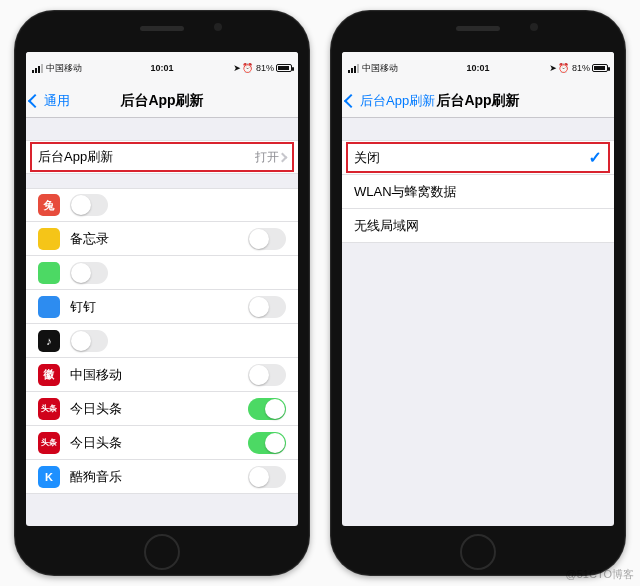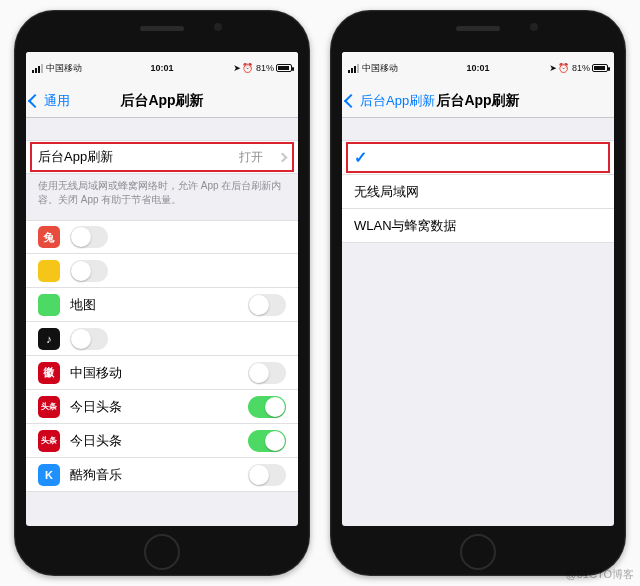--- a/index.html
+++ b/index.html
@@ -101,21 +101,21 @@
     border-bottom: 0.5px solid #e0e0e3;
     position: relative;
   }
   .cell .icon {
     width:22px; height:22px; border-radius:5px;
     margin-right:10px; flex-shrink:0;
     display:flex; align-items:center; justify-content:center;
     font-size:11px; color:#fff; font-weight:600;
   }
   .cell .label { flex:1; }
-  .cell .value { color:#8e8e93; font-size:12px; margin-right:16px; }
+  .cell .value { color:#8e8e93; font-size:12px; margin-right:0; }
   .disclosure { width:7px; height:7px; border-top:2px solid #c7c7cc; border-right:2px solid #c7c7cc; transform:rotate(45deg); }
   .toggle {
     width:38px; height:22px; border-radius:11px;
     background:#e9e9ea; position:relative; flex-shrink:0;
   }
   .toggle .knob {
     position:absolute; top:1px; left:1px;
     width:20px; height:20px; border-radius:50%;
     background:#fff; box-shadow:0 1px 2px rgba(0,0,0,0.25);
     transition: left .1s;
@@ -174,42 +174,48 @@
     </div>
     <div class="content">
       <div class="group-space"></div>
 
       <div class="cell" style="border-top:0.5px solid #e0e0e3;">
         <span class="label">后台App刷新</span>
         <span class="value">打开</span>
         <span class="disclosure"></span>
         <div class="redbox" style="left:4px; right:4px; top:1px; bottom:1px;"></div>
       </div>
-      <div class="footnote">使用无线局域网或蜂窝网络时，允许 App 在后台刷新内容。关闭 App 有助于节省电量。</div>
 
       <div style="height:14px"></div>
 
       <div id="app-list" style="position:relative;">
 
         <div class="redbox" id="toutiao-box" style="left: 4px; right: 4px; top: 204px; height: 68px;"></div>
       <div class="cell" style="border-top: 0.5px solid rgb(224, 224, 227);">
             <div class="icon" style="background:#e74c3c; font-size:11px;">兔</div>
             <div class="toggle ">
               <div class="knob"></div>
             </div>
           </div>
           <div class="cell">
             <div class="icon" style="background:#f5c518; font-size:11px;"></div>
+            <span class="label">备忘录</span>
             <div class="toggle ">
               <div class="knob"></div>
             </div>
           </div>
           <div class="cell">
             <div class="icon" style="background:#4cd964; font-size:11px;"></div>
-            <span class="label">地图</span>
+            <div class="toggle ">
+              <div class="knob"></div>
+            </div>
+          </div>
+          <div class="cell">
+            <div class="icon" style="background:#2d8cf0; font-size:11px;"></div>
+            <span class="label">钉钉</span>
             <div class="toggle ">
               <div class="knob"></div>
             </div>
           </div>
           <div class="cell">
             <div class="icon" style="background:#111111; font-size:11px;">♪</div>
             <div class="toggle ">
               <div class="knob"></div>
             </div>
           </div>
@@ -276,28 +282,29 @@
         <span class="chev"></span>
         <span>后台App刷新</span>
       </div>
       <div class="navtitle">后台App刷新</div>
     </div>
     <div class="content">
       <div class="group-space"></div>
       <div id="option-list" style="position:relative; border-top:0.5px solid #e0e0e3;">
 
       <div class="cell">
+            <span class="label">关闭</span>
             <span class="check">✓</span>
             <div class="redbox" style="inset: 1px 4px;"></div>
           </div>
           <div class="cell">
+            <span class="label">WLAN与蜂窝数据</span>
+          </div>
+          <div class="cell">
             <span class="label">无线局域网</span>
-          </div>
-          <div class="cell">
-            <span class="label">WLAN与蜂窝数据</span>
           </div>
         </div>
     </div>
   </div>
   <div class="homebtn"></div>
 </div>
 
 <div class="watermark">@51CTO博客</div>
 
 </body></html>

